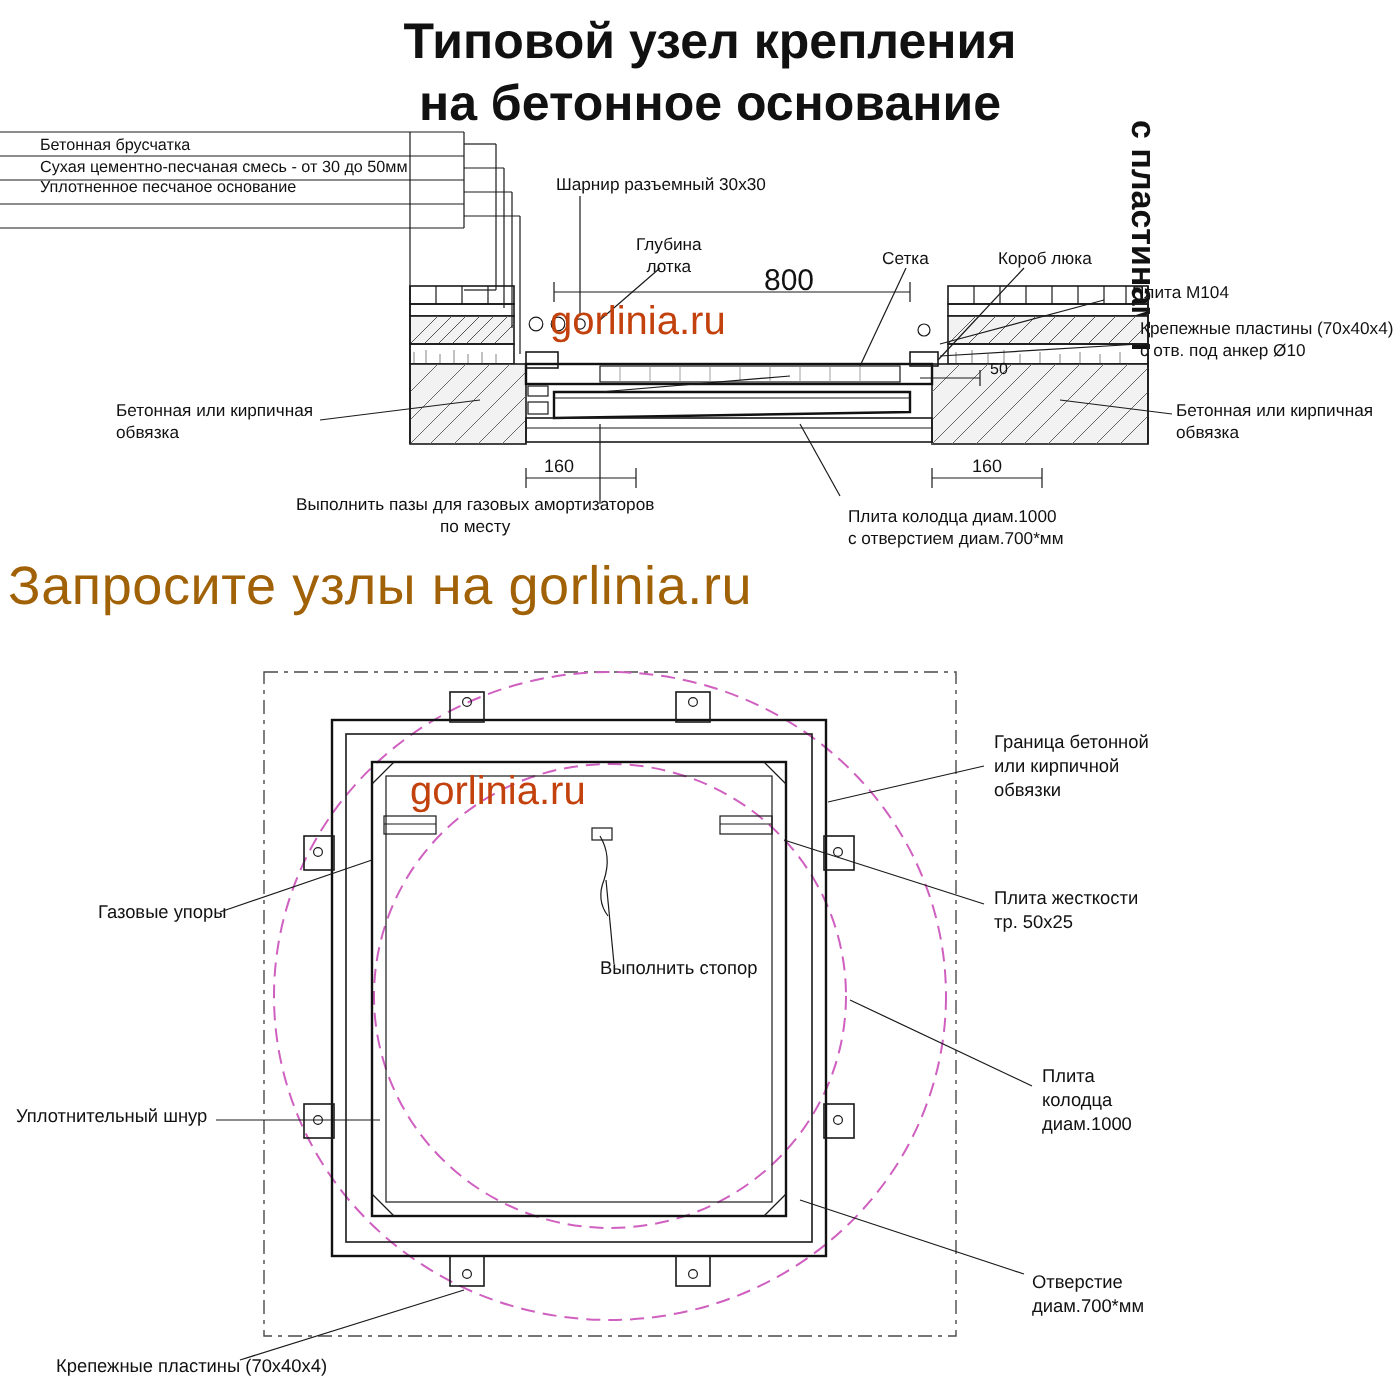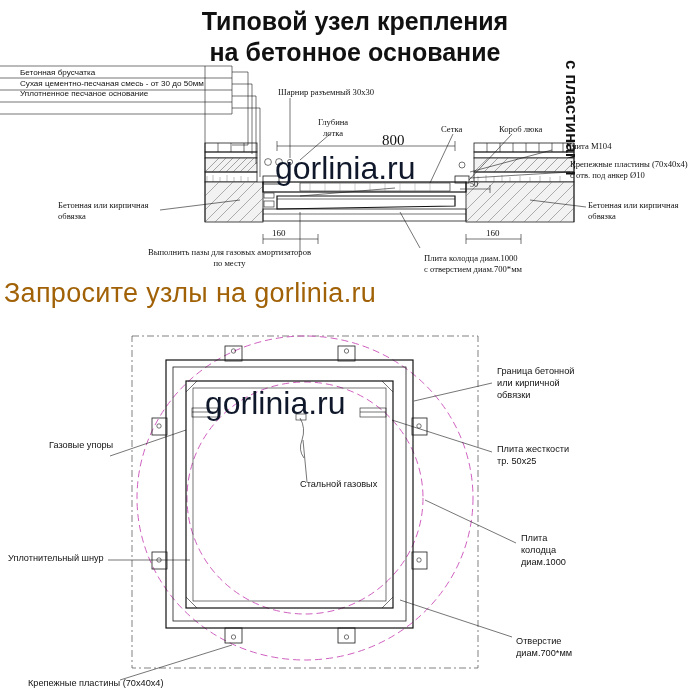--- a/index.html
+++ b/index.html
@@ -20,27 +20,27 @@
     white-space:nowrap;
   }
 
   
   #wm-main{
     left:4px;top:278px;width:692px;
     font-size:27px;color:#a16207;white-space:nowrap;
     letter-spacing:0.3px;
   }
   .wm-small{
-    font-size:32px;color:#0f172a;white-space:nowrap;font-weight:normal;
+    font-size:20px;color:#c2410c;white-space:nowrap;font-weight:normal;
   }
   #wm-1{left:275px;top:150px;}
   #wm-2{left:205px;top:385px;}
 
   
-  .note{font-size:8.6px;line-height:1.28;color:#111;white-space:nowrap;font-family:Liberation Serif, serif;}
+  .note{font-size:8.6px;line-height:1.28;color:#111;white-space:nowrap;}
   .note2{font-size:9.2px;line-height:1.3;color:#111;}
 
   
   #legend{left:0px;top:68px;width:232px;}
   #legend .row{
     font-size:8.1px;line-height:1.32;padding:0 20px;white-space:nowrap;
   }
 
   svg{position:absolute;left:0;top:0;overflow:visible;}
   .ln{stroke:#1a1a1a;stroke-width:.8;fill:none;}
@@ -274,21 +274,21 @@
   <div class="abs note" style="left:441px;top:124px;">Сетка</div>
   <div class="abs note" style="left:499px;top:124px;">Короб люка</div>
   <div class="abs note" style="left:566px;top:141px;">Плита M104</div>
   <div class="abs note" style="left:570px;top:159px;">
     <div>Крепежные пластины (70х40х4)</div>
     <div>с отв. под анкер Ø10</div>
   </div>
   <div class="abs note" style="left:382px;top:131px;font-size:15px;">800</div>
   <div class="abs note" style="left:272px;top:228px;font-size:9px;">160</div>
   <div class="abs note" style="left:486px;top:228px;font-size:9px;">160</div>
-  <div class="abs note" style="left:470px;top:180px;font-size:8px;">50</div>
+  <div class="abs note" style="left:495px;top:180px;font-size:8px;">50</div>
 
   <div class="abs note" style="left:58px;top:200px;">
     <div>Бетонная или кирпичная</div>
     <div>обвязка</div>
   </div>
   <div class="abs note" style="left:588px;top:200px;">
     <div>Бетонная или кирпичная</div>
     <div>обвязка</div>
   </div>
   <div class="abs note" style="left:148px;top:247px;">
@@ -365,22 +365,22 @@
   </svg>
 
   <div class="abs note2" style="left:497px;top:366px;">
     <div>Граница бетонной или кирпичной</div>
     <div>обвязки</div>
   </div>
   <div class="abs note2" style="left:497px;top:444px;">
     <div>Плита жесткости</div>
     <div>тр. 50х25</div>
   </div>
-  <div class="abs note2" style="left:49px;top:440px;">Газовые упоры</div>
-  <div class="abs note2" style="left:300px;top:479px;">Стальной газовых</div>
+  <div class="abs note2" style="left:49px;top:451px;">Газовые упоры</div>
+  <div class="abs note2" style="left:300px;top:479px;">Выполнить стопор</div>
   <div class="abs note2" style="left:521px;top:533px;">Плита колодца диам.1000</div>
   <div class="abs note2" style="left:8px;top:553px;">Уплотнительный шнур</div>
   <div class="abs note2" style="left:516px;top:636px;">Отверстие диам.700*мм</div>
   <div class="abs note2" style="left:28px;top:678px;">Крепежные пластины (70х40х4)</div>
 
   <div class="abs" id="wm-1">
     <span class="wm-small">gorlinia.ru</span>
   </div>
   <div class="abs" id="wm-main">
     <span>Запросите узлы на gorlinia.ru</span>

